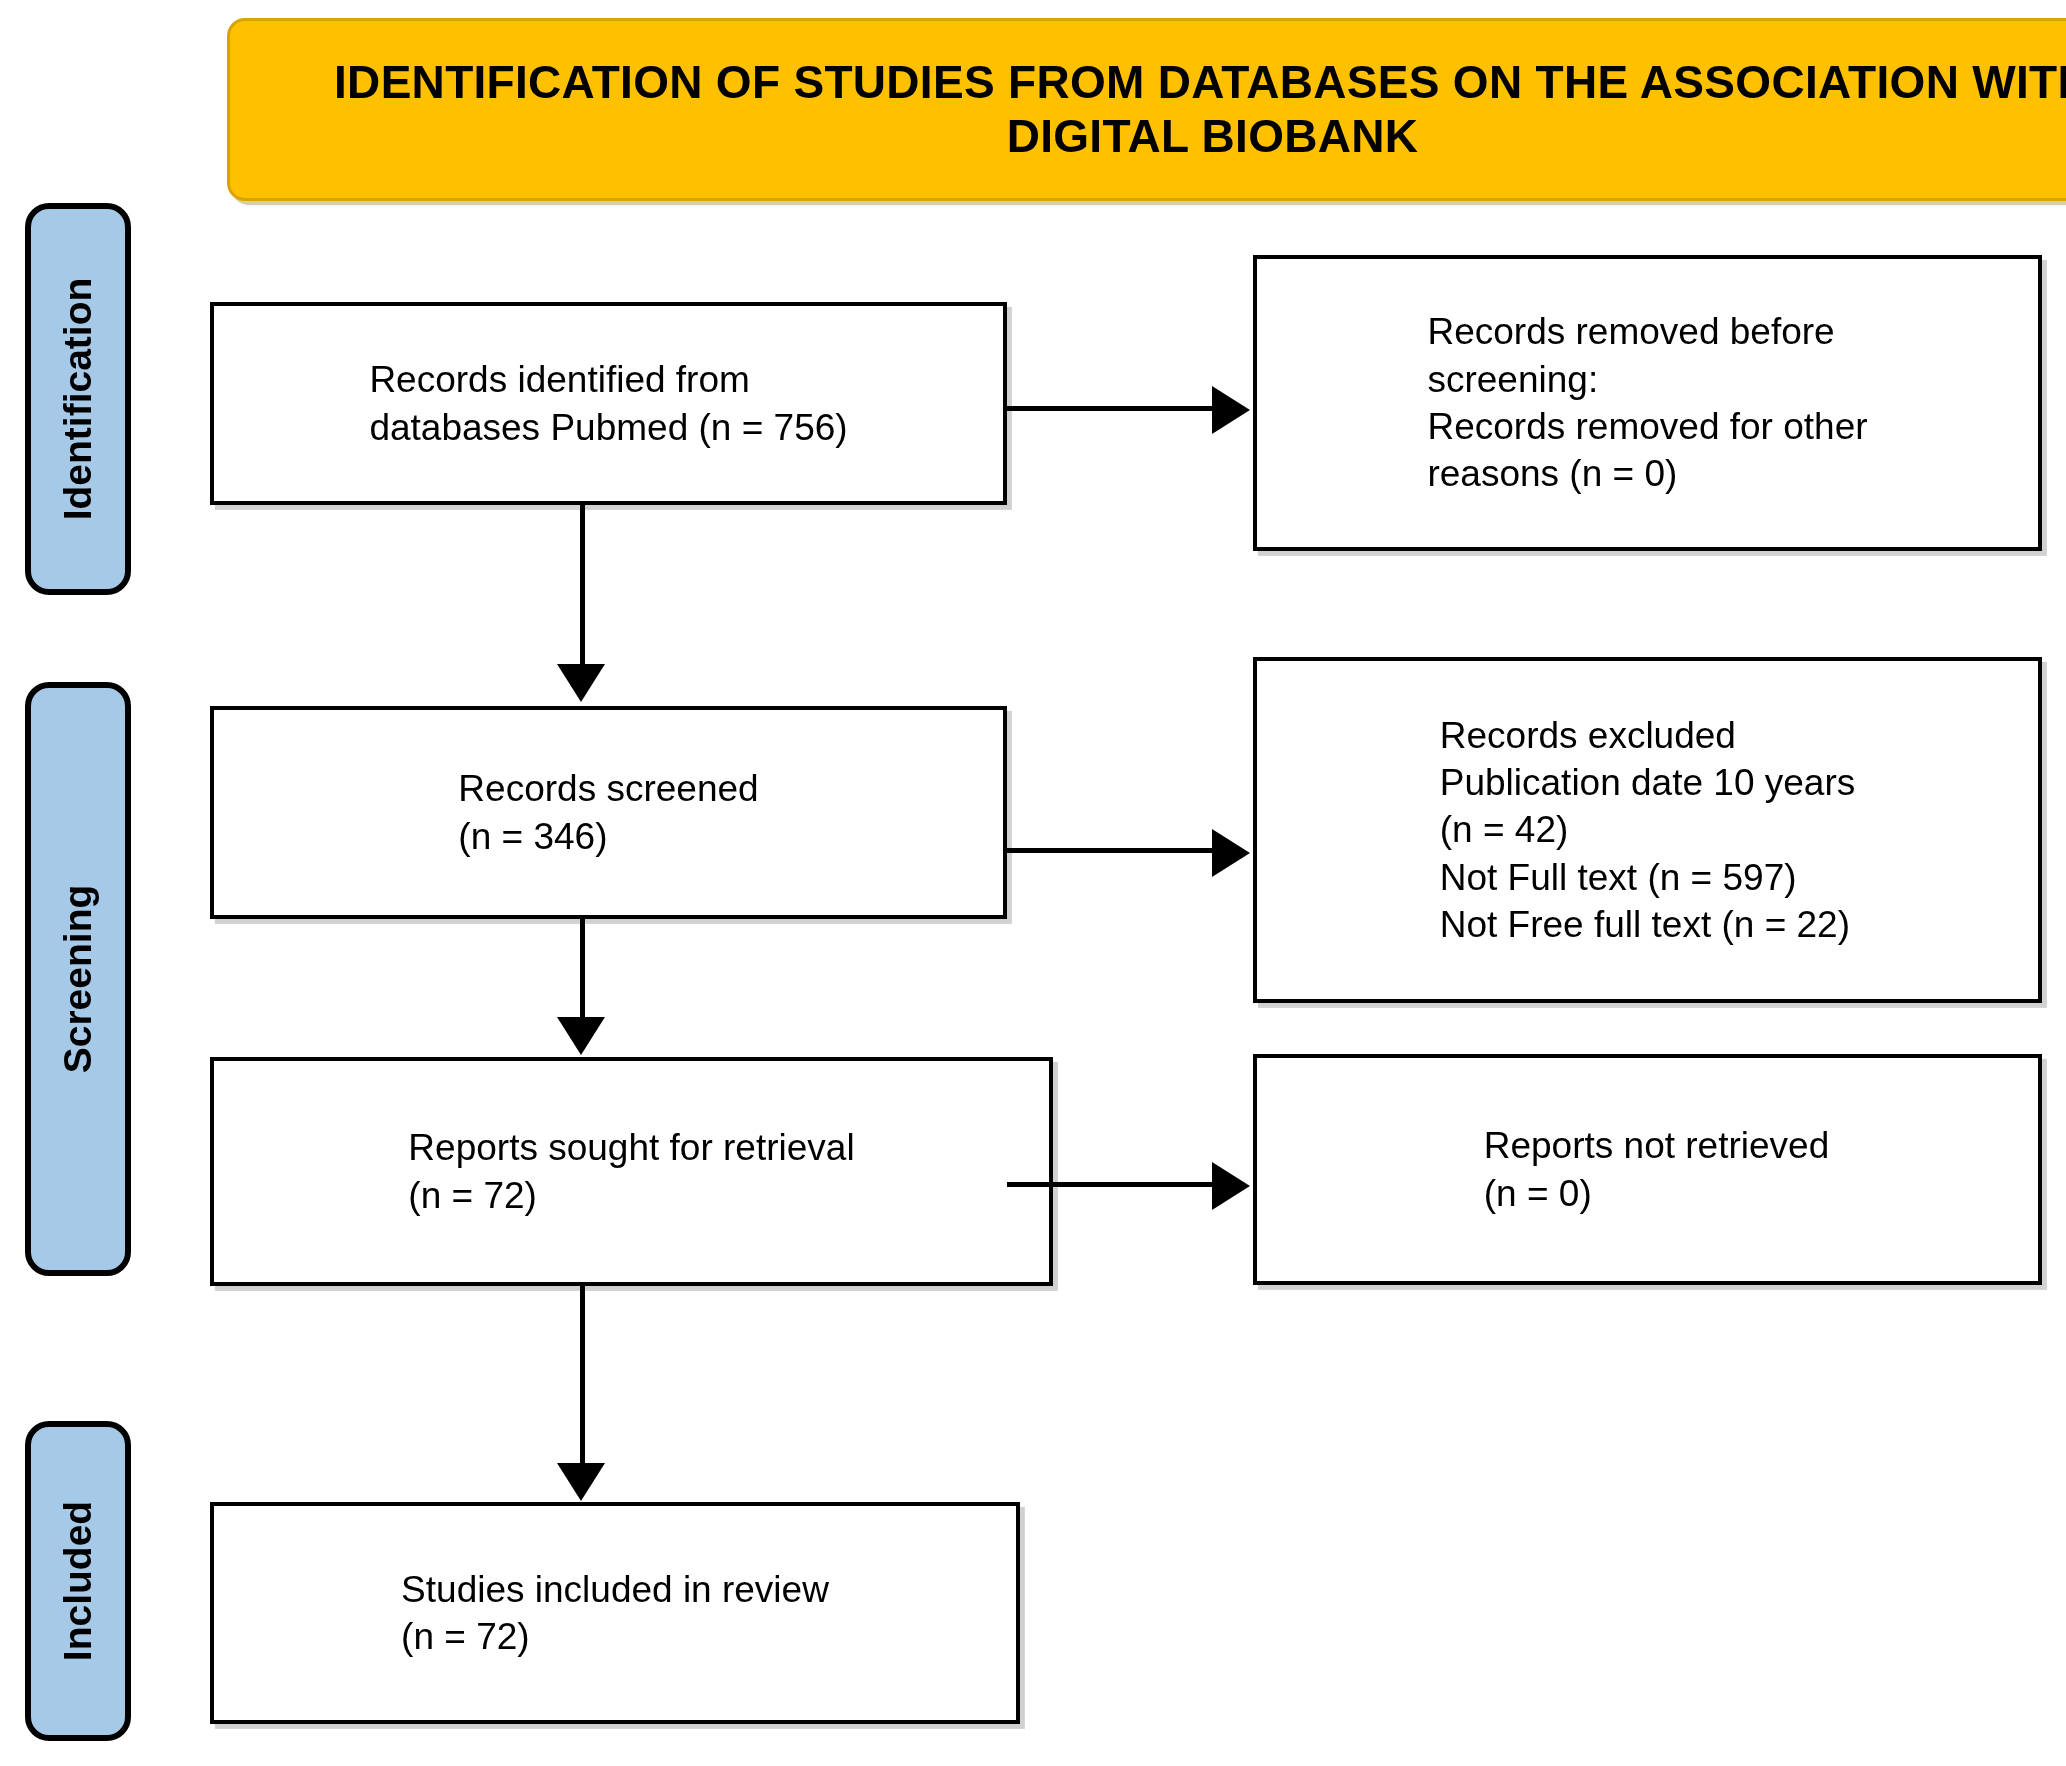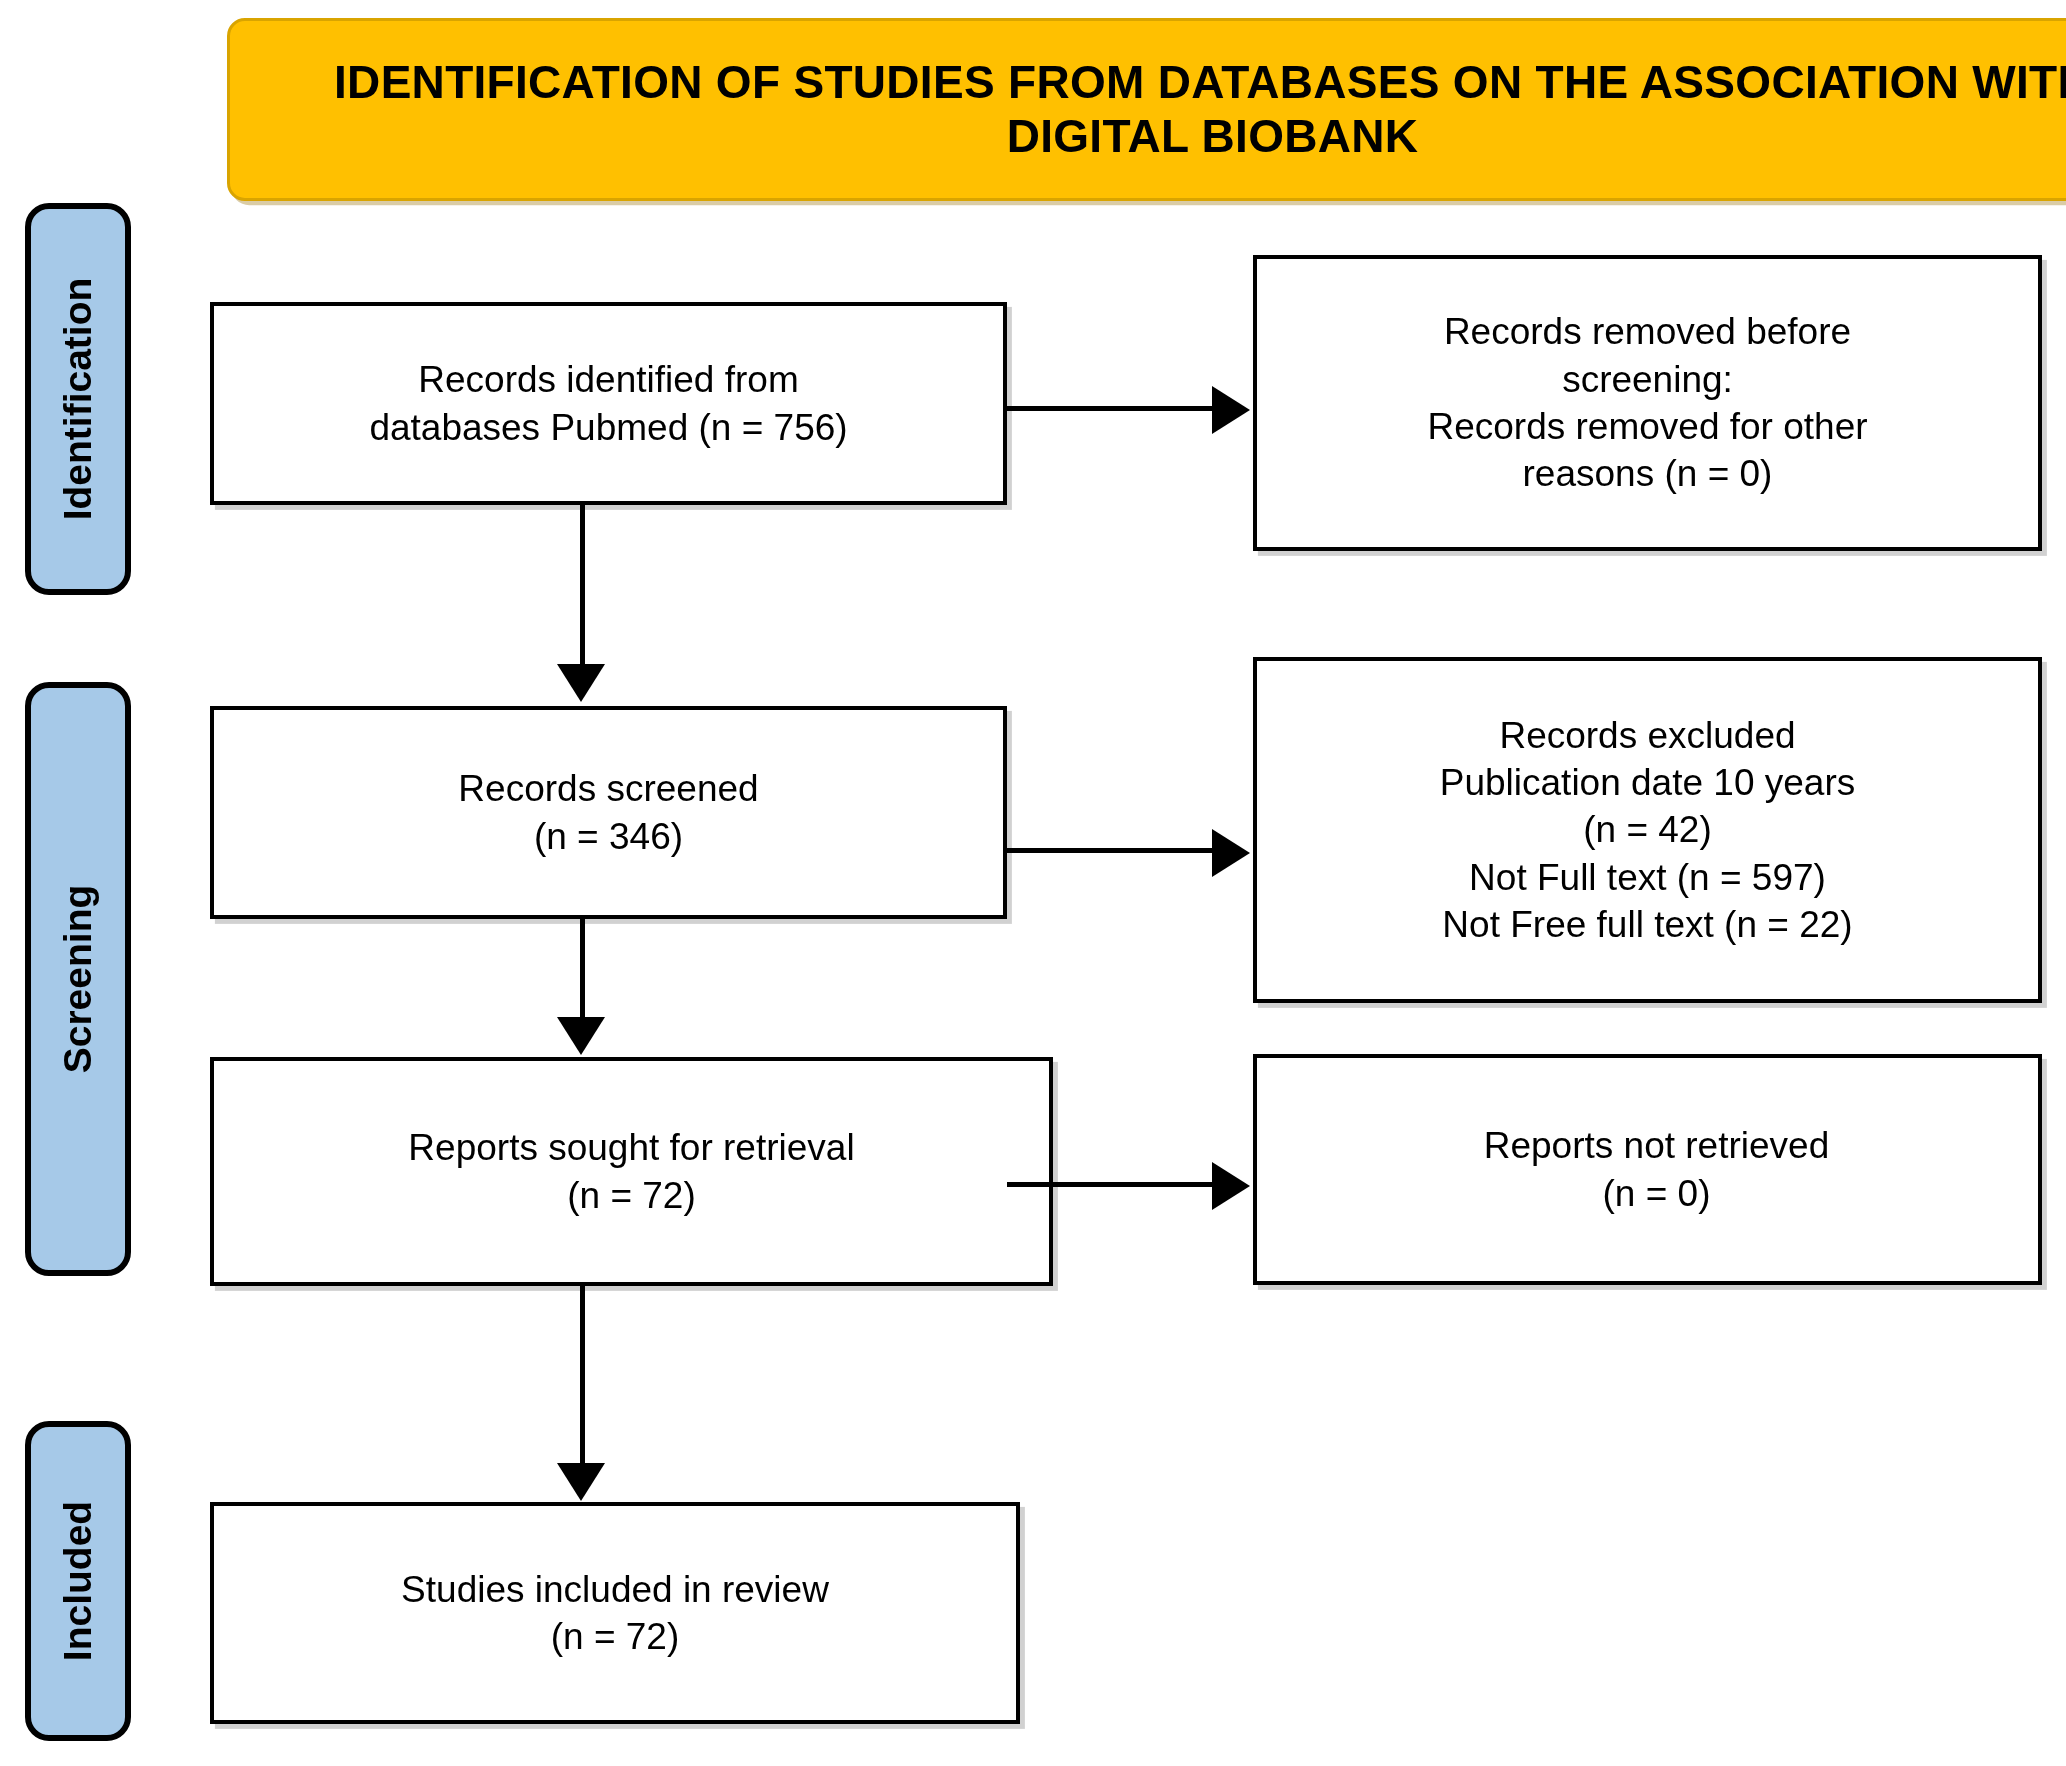--- a/index.html
+++ b/index.html
@@ -73,21 +73,20 @@
     border: 4.9px solid #000000;
     box-sizing: border-box;
     display: flex;
     align-items: center;
     justify-content: center;
     box-shadow: 4.9px 4.9px 0 rgba(0,0,0,0.18);
   }
   .flow-text {
     font-size: 37px;
     color: #000000;
-    text-align: center;
     line-height: 1.28;
     padding: 0 18px;
     white-space: pre-line;
   }
 
   #box-identified       { left: 210px;  top: 302px;  width: 797px; height: 203px; }
   #box-removed          { left: 1253px; top: 255px;  width: 789px; height: 296px; }
   #box-screened         { left: 210px;  top: 706px; width: 797px; height: 213px; }
   #box-excluded         { left: 1253px; top: 657px;  width: 789px; height: 346px; }
   #box-sought           { left: 210px;  top: 1057px; width: 843px; height: 229px; }

